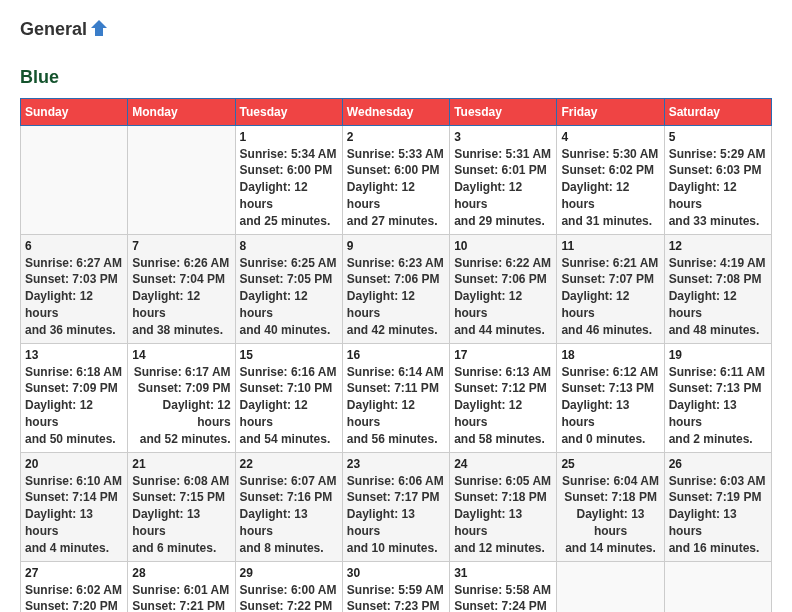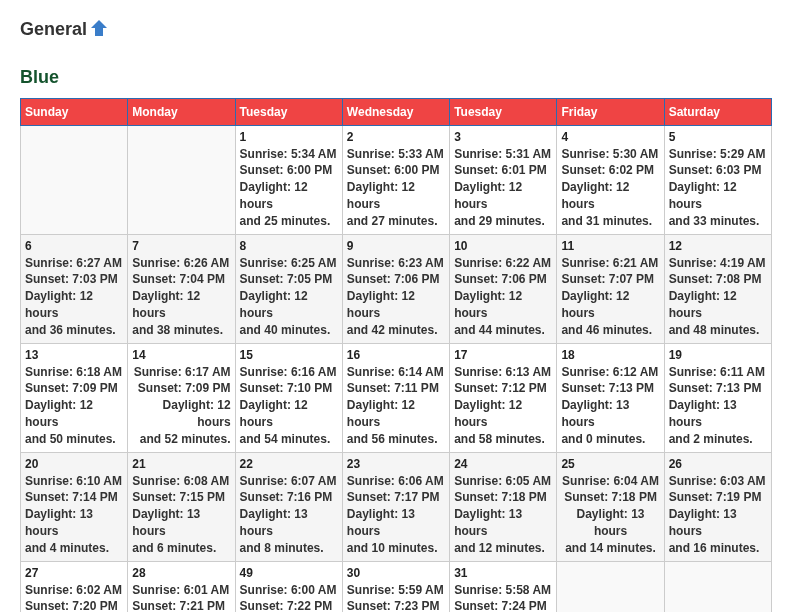--- a/index.html
+++ b/index.html
@@ -314,21 +314,21 @@
 and 18 minutes.</div>
         </td>
         <td>
           <span class="day-num">28</span>
           <div class="day-info" style="white-space: pre-line;">Sunrise: 6:01 AM
 Sunset: 7:21 PM
 Daylight: 13 hours
 and 20 minutes.</div>
         </td>
         <td>
-          <span class="day-num">49</span>
+          <span class="day-num">29</span>
           <div class="day-info" style="white-space: pre-line;">Sunrise: 6:00 AM
 Sunset: 7:22 PM
 Daylight: 13 hours
 and 22 minutes.</div>
         </td>
         <td>
           <span class="day-num">30</span>
           <div class="day-info" style="white-space: pre-line;">Sunrise: 5:59 AM
 Sunset: 7:23 PM
 Daylight: 13 hours

